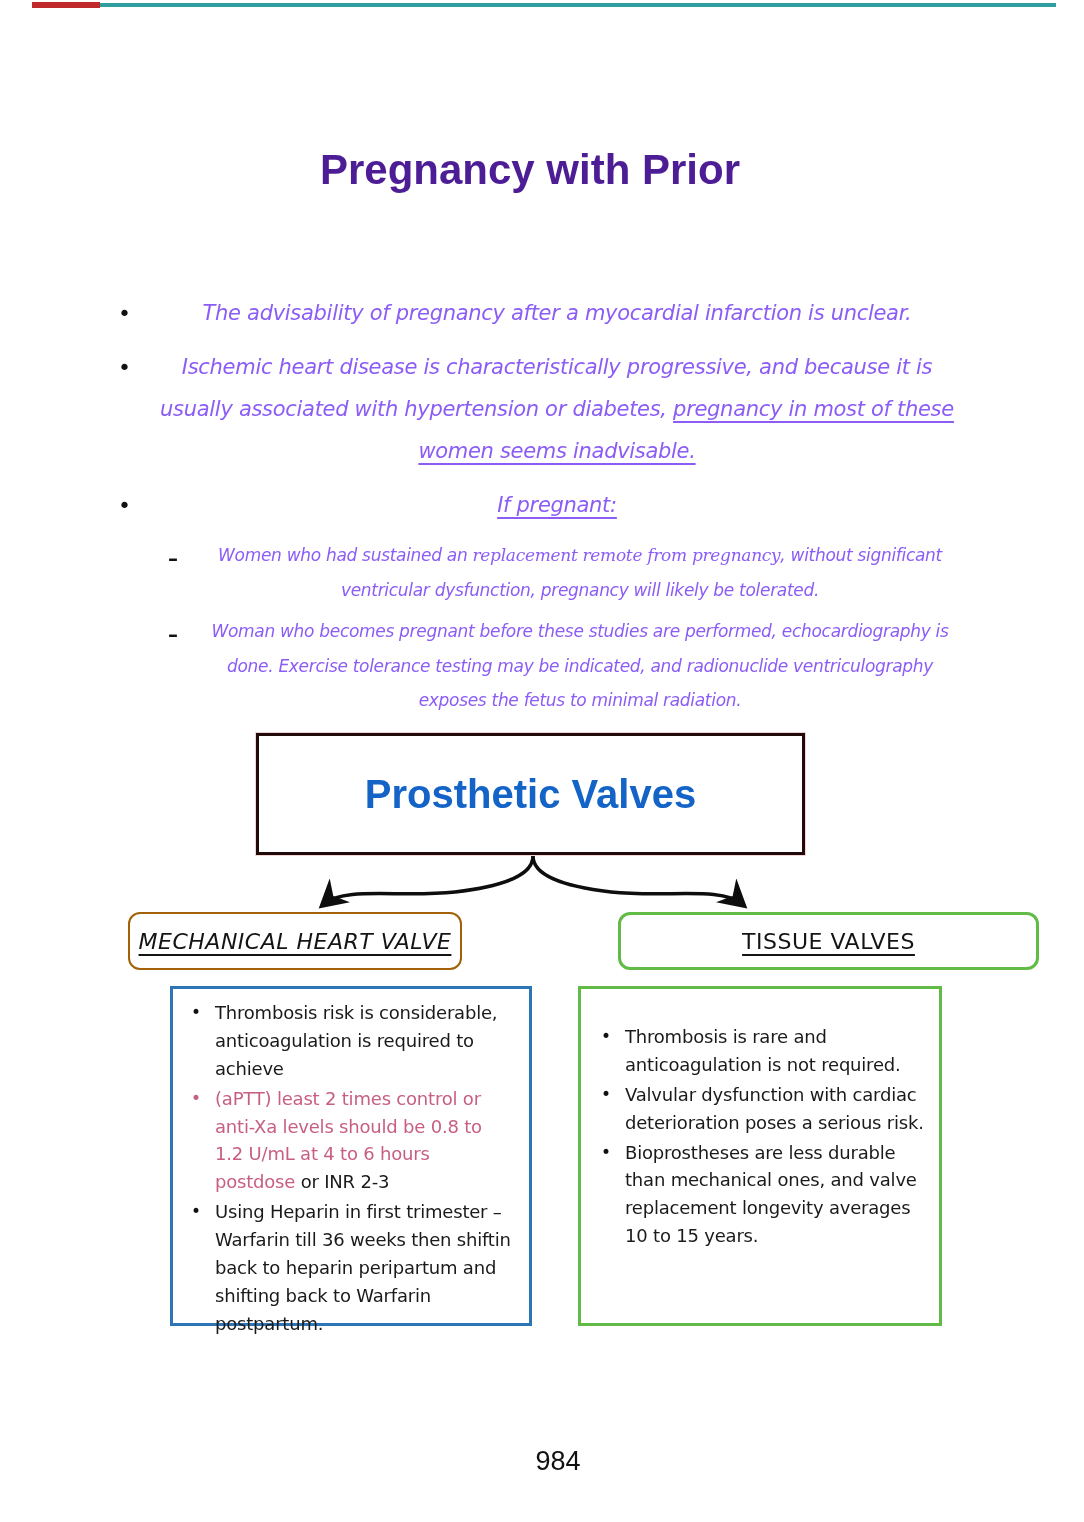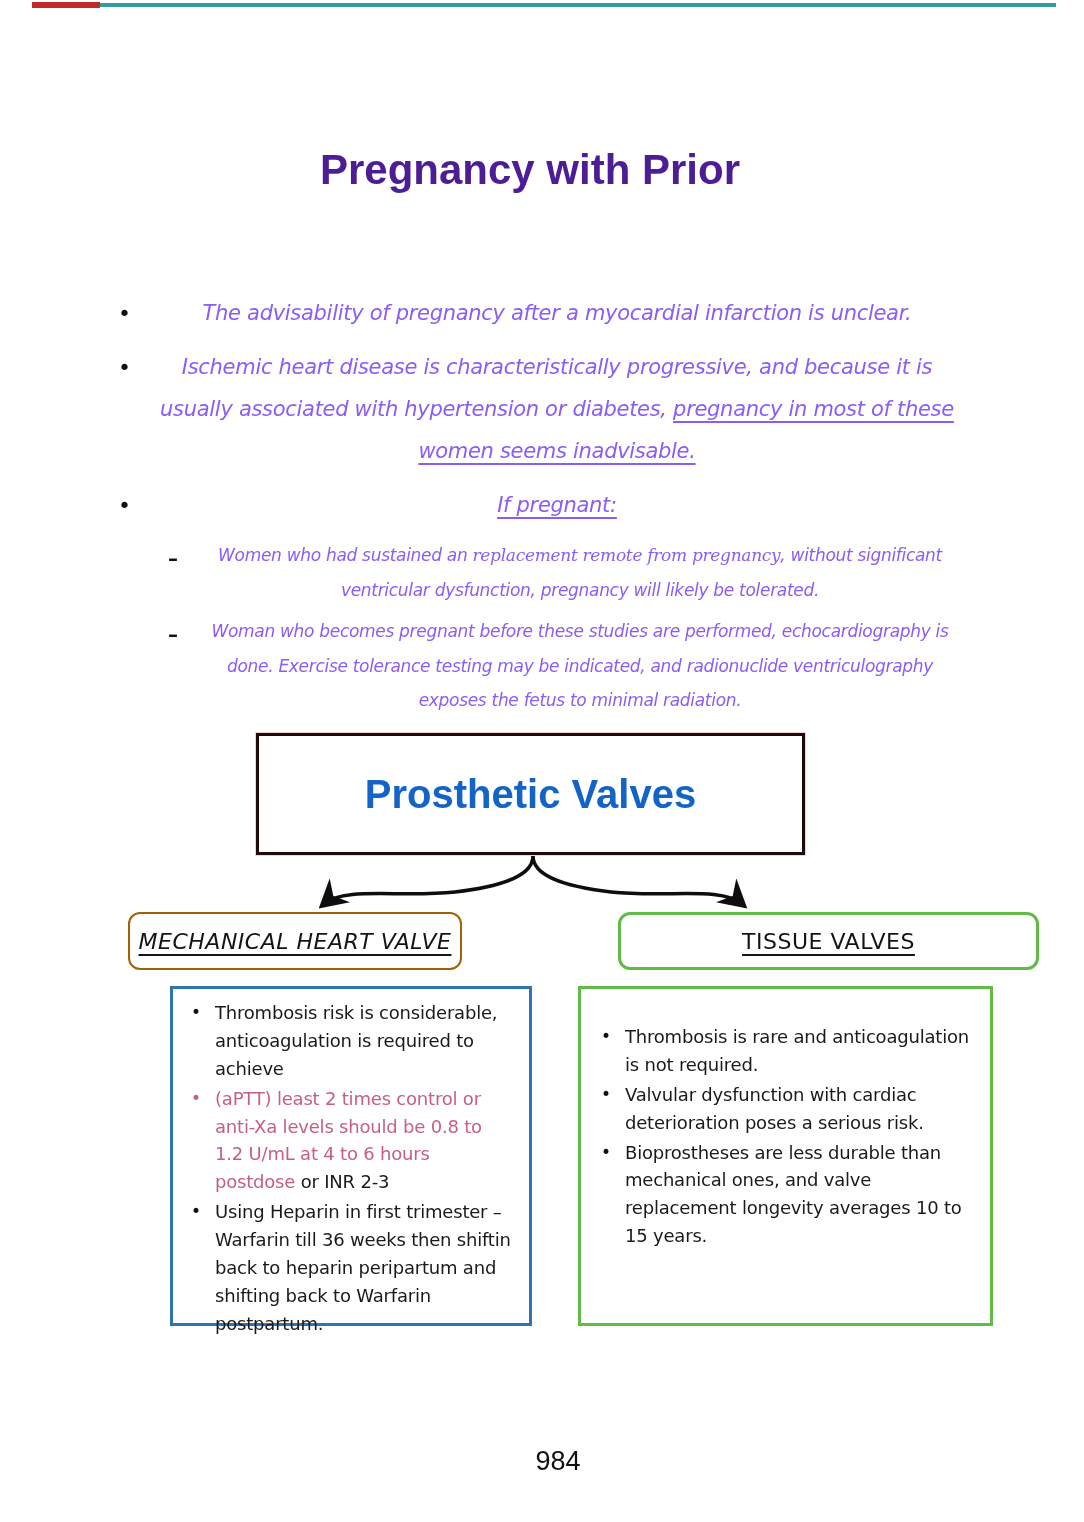--- a/index.html
+++ b/index.html
@@ -65,21 +65,21 @@
   .hdr-label{
     font-size:22px;letter-spacing:0.5px;color:#141414;
     text-decoration:underline;text-underline-offset:5px;font-weight:500;
   }
 
   
   .content-box{
     position:absolute;top:986px;height:340px;box-sizing:border-box;background:#fff;
   }
   .content-mech{left:128px;width:362px;border:3px solid #2e75b6;padding:10px 14px 0 14px;margin-left:42px;}
-  .content-tissue{left:578px;width:415px;border:3px solid #61bb46;padding:34px 14px 0 16px;}
+  .content-tissue{left:578px;width:364px;border:3px solid #61bb46;padding:34px 14px 0 16px;}
   .cb-item{
     position:relative;padding-left:28px;margin-bottom:2px;
     font-size:18px;line-height:1.55;color:#1a1a1a;letter-spacing:-0.2px;
   }
   .cb-item::before{
     content:"•";position:absolute;left:4px;top:0;font-size:17px;color:#111;
   }
   .cb-item.pink{color:#c75f80;}
   .cb-item.pink::before{color:#c75f80;}
   .pink-text{color:#c75f80;}

